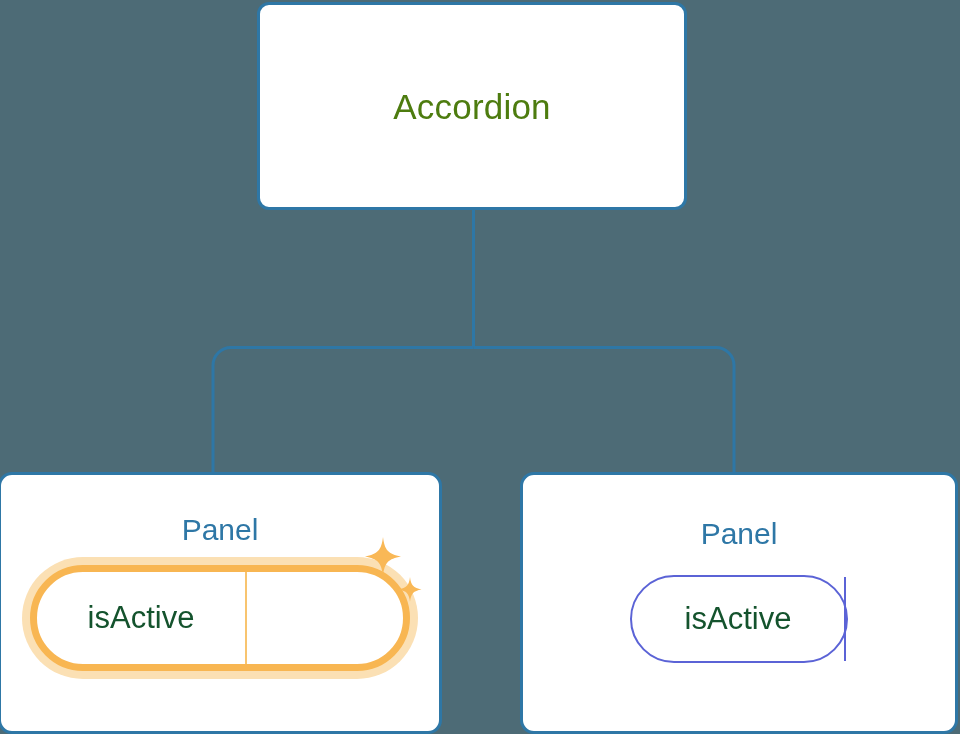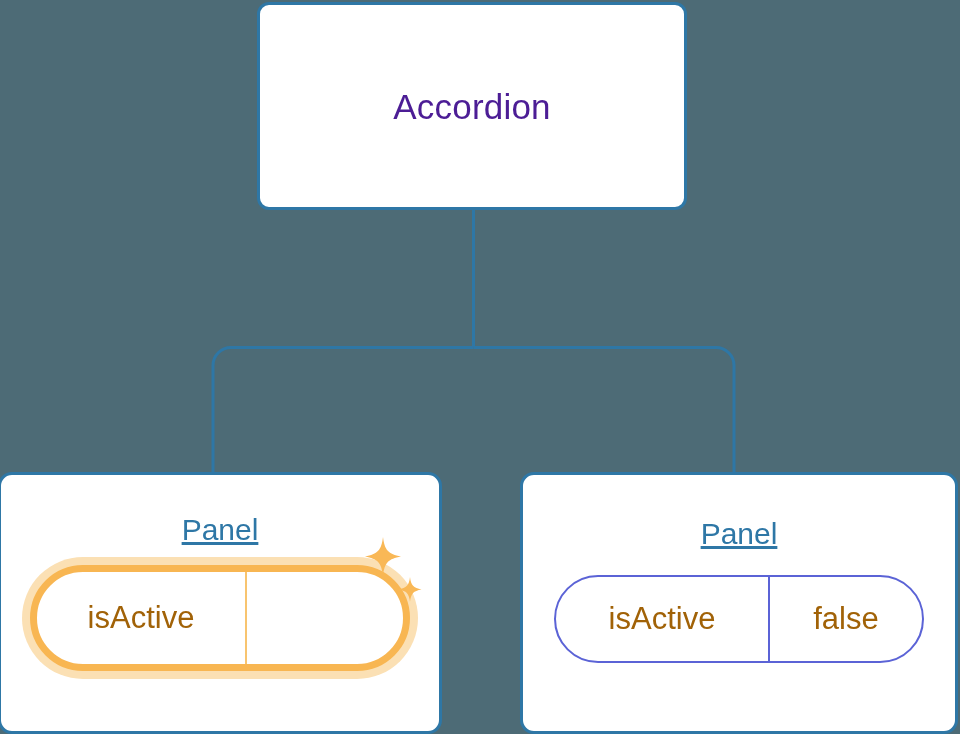--- a/index.html
+++ b/index.html
@@ -46,21 +46,21 @@
   
   .node-root {
     left: 257px;
     top: 2px;
     width: 430px;
     height: 208px;
     justify-content: center;
   }
   .node-root .node-title {
     font-size: 35px;
-    color: #4c1d95;
+    color: #4d7c0f;
     letter-spacing: 0.2px;
   }
 
   
   .node-child {
     top: 472px;
     height: 262px;
     border-radius: 14px;
   }
   .node-child-left {
@@ -68,21 +68,20 @@
     width: 444px;
   }
   .node-child-right {
     left: 520px;
     width: 438px;
   }
   .node-child .node-title {
     font-size: 30px;
     color: #2e77a6;
     margin-top: 40px;
-    text-decoration: underline;
   }
   .node-child-right .node-title {
     margin-top: 44px;
   }
 
   .node-title {
     font-weight: 400;
     line-height: 1;
     white-space: nowrap;
   }
@@ -101,21 +100,21 @@
     border-radius: 999px;
     background: #ffffff;
   }
   .pill .pill-key,
   .pill .pill-val {
     display: flex;
     align-items: center;
     justify-content: center;
     box-sizing: border-box;
     white-space: nowrap;
-    color: #a16207;
+    color: #14532d;
   }
 
   
   .pill-plain {
     border: 2px solid #5b63d6;
     height: 88px;
     margin-top: 26px;
   }
   .pill-plain .pill-key {
     width: 214px;
@@ -200,18 +199,17 @@
       <path d="M53 42 C54.0 50.4 56.4 52.9 64.5 54.4 C56.4 55.9 54.0 58.4 53 66.8 C52.0 58.4 49.6 55.9 41.5 54.4 C49.6 52.9 52.0 50.4 53 42 Z" fill="#f9b856"></path>
     </svg>
   </div>
 
   <div class="node node-child node-child-right">
     <div class="node-title">Panel</div>
 
     <div class="pill-wrap">
       <div class="pill pill-plain">
         <div class="pill-key">isActive</div>
-        <div class="pill-val">false</div>
       </div>
     </div>
   </div>
 
 </div>
 
 </body></html>

